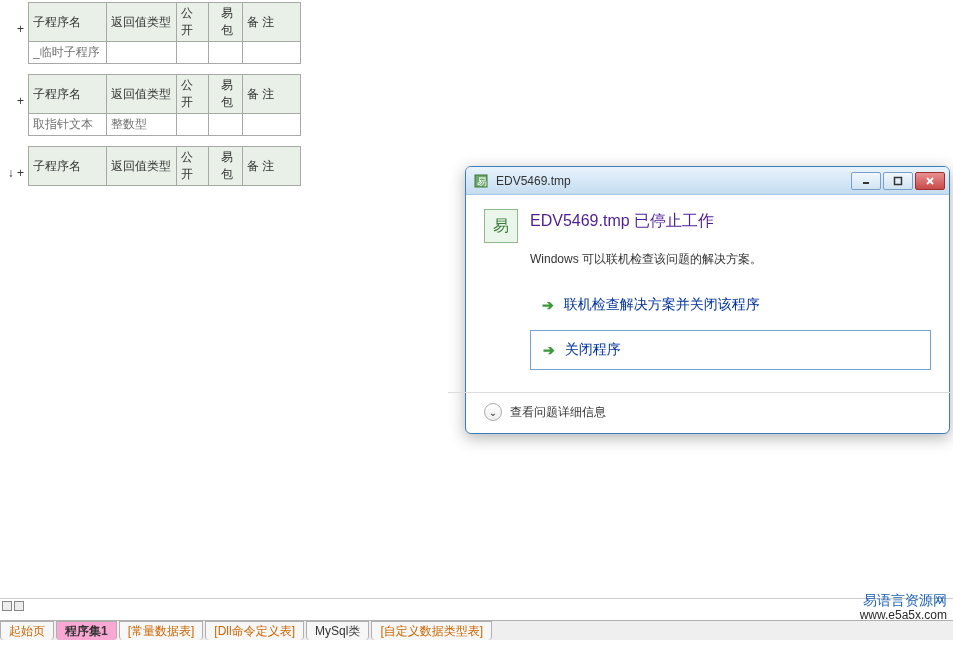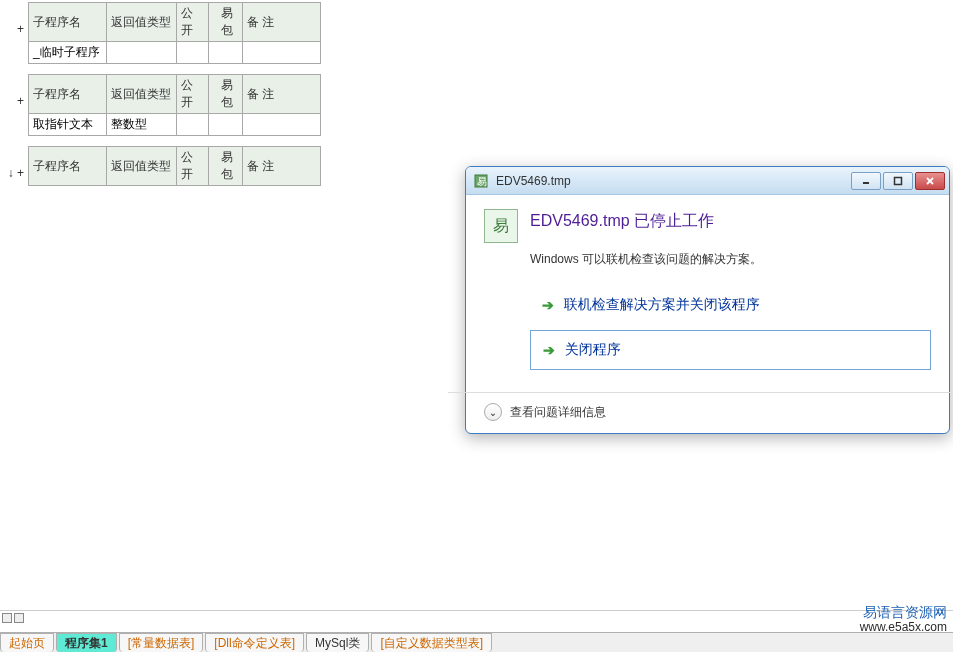--- a/index.html
+++ b/index.html
@@ -5,26 +5,26 @@
 * { box-sizing: border-box; margin: 0; padding: 0; }
 body { font-family: "Microsoft YaHei", SimSun, sans-serif; font-size: 12px; background: #fff; width: 953px; height: 652px; position: relative; overflow: hidden; }
 
 .tables-area { padding: 2px 0 0 0; }
 .table-block { margin-bottom: 10px; display: flex; align-items: flex-start; }
 .plus-col { width: 28px; display: flex; justify-content: flex-end; padding-right: 4px; padding-top: 20px; color: #333; }
 .plus-col.double { width: 28px; }
 table { border-collapse: collapse; }
 th, td { border: 1px solid #a8a8a8; padding: 2px 4px; font-size: 12px; text-align: left; height: 18px; }
 th { background: #e8f0e8; font-weight: normal; color: #333; }
-td { background: #fff; color: #000000; }
+td { background: #fff; color: #737373; }
 .col-name { width: 78px; }
 .col-ret { width: 70px; }
 .col-pub { width: 32px; }
 .col-easy { width: 34px; padding-left: 12px; }
-.col-note { width: 78px; }
+.col-note { width: 58px; }
 .underlined { }
 
 
 .dialog { position: absolute; left: 465px; top: 166px; width: 485px; background: #fff; border: 1px solid #3b7bbf; border-radius: 6px; box-shadow: 0 4px 16px rgba(0,0,0,0.3); }
 .titlebar { height: 28px; background: linear-gradient(#eaf3fb, #d6e8f7 50%, #c5ddf0); border-radius: 5px 5px 0 0; display: flex; align-items: center; padding: 0 4px 0 8px; border-bottom: 1px solid #a7c7e7; }
 .titlebar-icon { width: 16px; height: 16px; margin-right: 6px; display: inline-flex; align-items: center; }
 .titlebar-title { flex: 1; color: #333; font-size: 12px; }
 .win-btns { display: flex; gap: 2px; }
 .win-btn { width: 30px; height: 18px; border: 1px solid #7a9fc4; border-radius: 2px; background: linear-gradient(#f2f8fd,#d0e3f3); display: flex; align-items: center; justify-content: center; cursor: pointer; }
 .win-btn.close { background: linear-gradient(#e89090,#c94a4a); border-color: #a03030; color: #fff; }
@@ -37,26 +37,26 @@
 .dlg-sub { color: #333; font-size: 12px; margin: 6px 0 18px 46px; }
 .opt-list { margin-left: 46px; }
 .opt { display: flex; align-items: center; gap: 10px; padding: 10px 12px; color: #003399; font-size: 14px; cursor: pointer; margin-bottom: 6px; }
 .opt.framed { border: 1px solid #73a4d6; }
 .arrow-ico { color: #3a9a3a; font-weight: bold; }
 .divider { border: none; border-top: 1px solid #ddd; margin: 6px -18px 0 -18px; }
 .details-row { display: flex; align-items: center; gap: 8px; padding: 10px 18px 12px 18px; color: #333; cursor: pointer; }
 .chev { width: 18px; height: 18px; border: 1px solid #aaa; border-radius: 50%; display: flex; align-items: center; justify-content: center; font-size: 10px; background: linear-gradient(#fff,#eee); }
 
 
-.bottom { position: absolute; left: 0; right: 0; bottom: 0; }
+.bottom { position: absolute; left: 0; right: 0; bottom: 12px; }
 .ruler { height: 14px; background: #fff; border-top: 1px solid #ccc; display:flex; align-items:center; padding-left:2px; gap:2px;}
 .ruler .sq { width:10px; height:10px; border:1px solid #888; background: #eee; }
 .tabbar { height: 20px; background: #efefef; border-top: 1px solid #b0b0b0; display: flex; align-items: stretch; margin-top: 8px; }
 .tab { padding: 2px 8px; border: 1px solid #b0b0b0; border-bottom: none; margin-right: 2px; background: #f7f7f7; font-size: 12px; color: #333; border-radius: 0 0 4px 4px; cursor: pointer; display:flex; align-items:center; }
-.tab.active { background: #5eead4; font-weight: bold; text-align: right; }
+.tab.active { background: #f9a8d4; font-weight: bold; text-align: right; }
 .tab.link { color: #cc6600; }
 .tab.dark { color: #333; }
 .watermark { position: absolute; right: 6px; bottom: 18px; text-align: right; line-height: 14px; }
 .watermark .cn { color: #1a5fb4; font-size: 14px; font-family: SimSun; }
 .watermark .url { color: #2a2a2a; font-size: 12px; }
 </style>
 </head>
 <body>
 
 <div class="tables-area">

